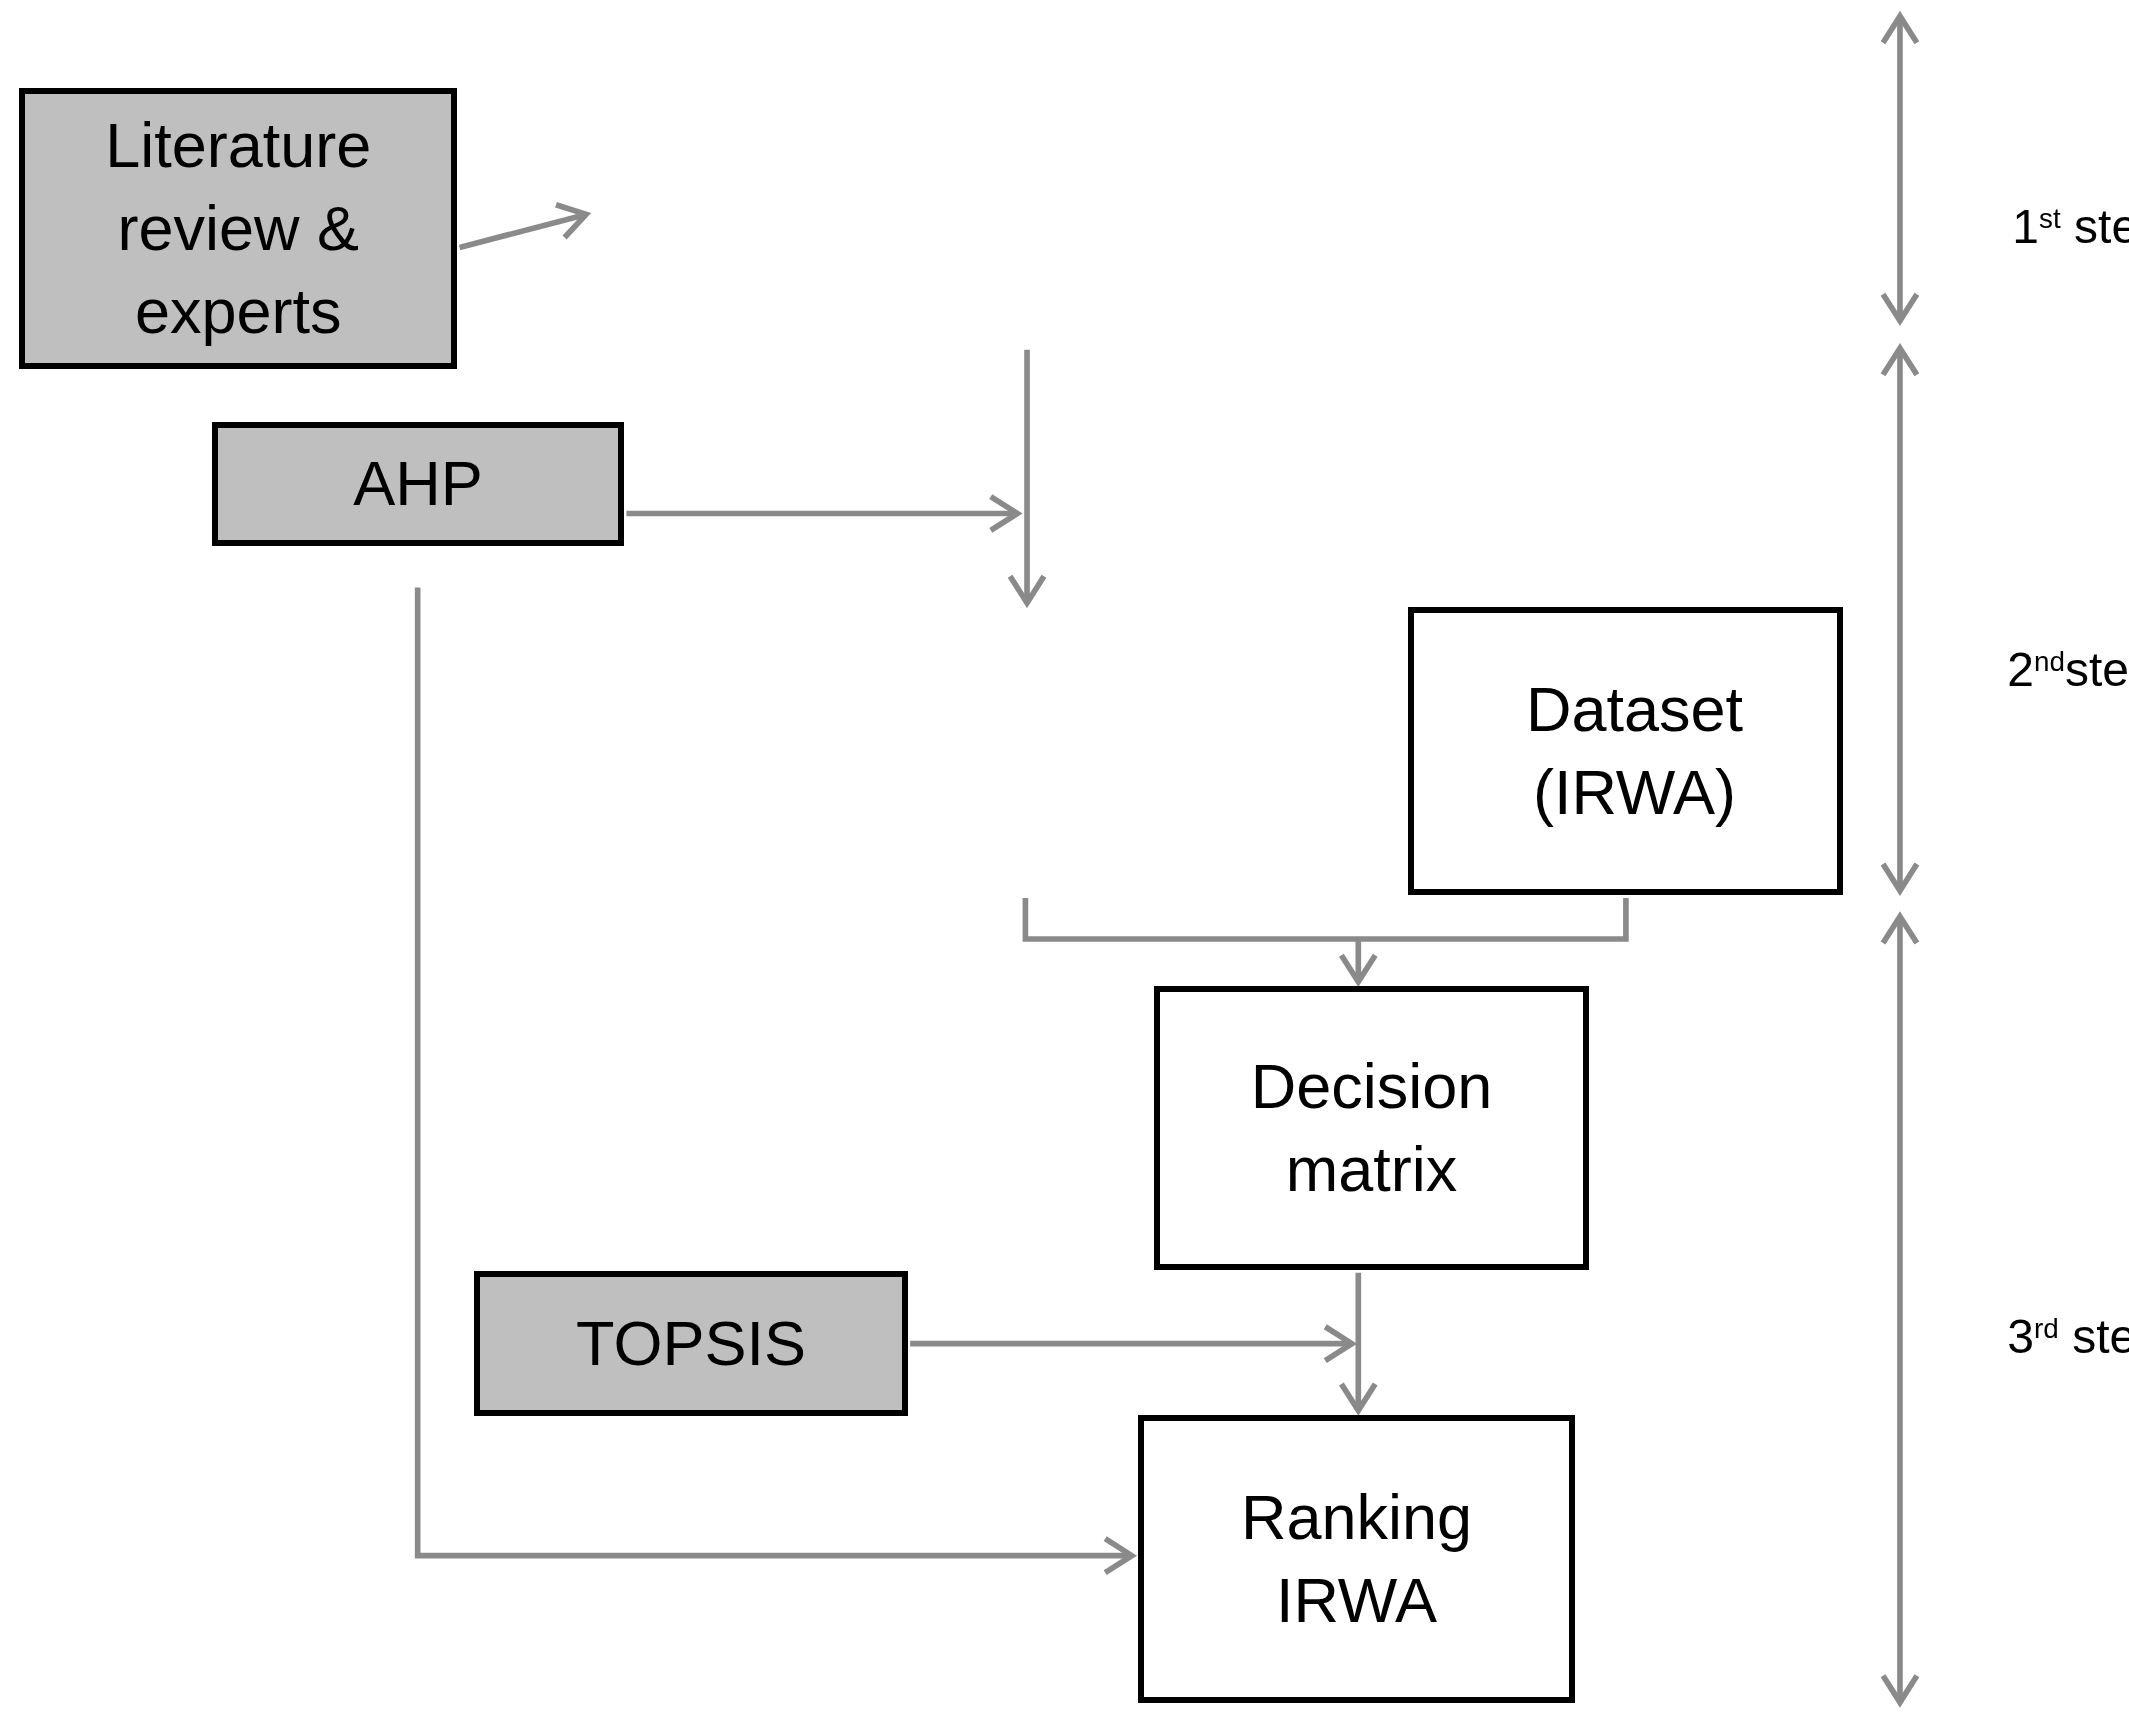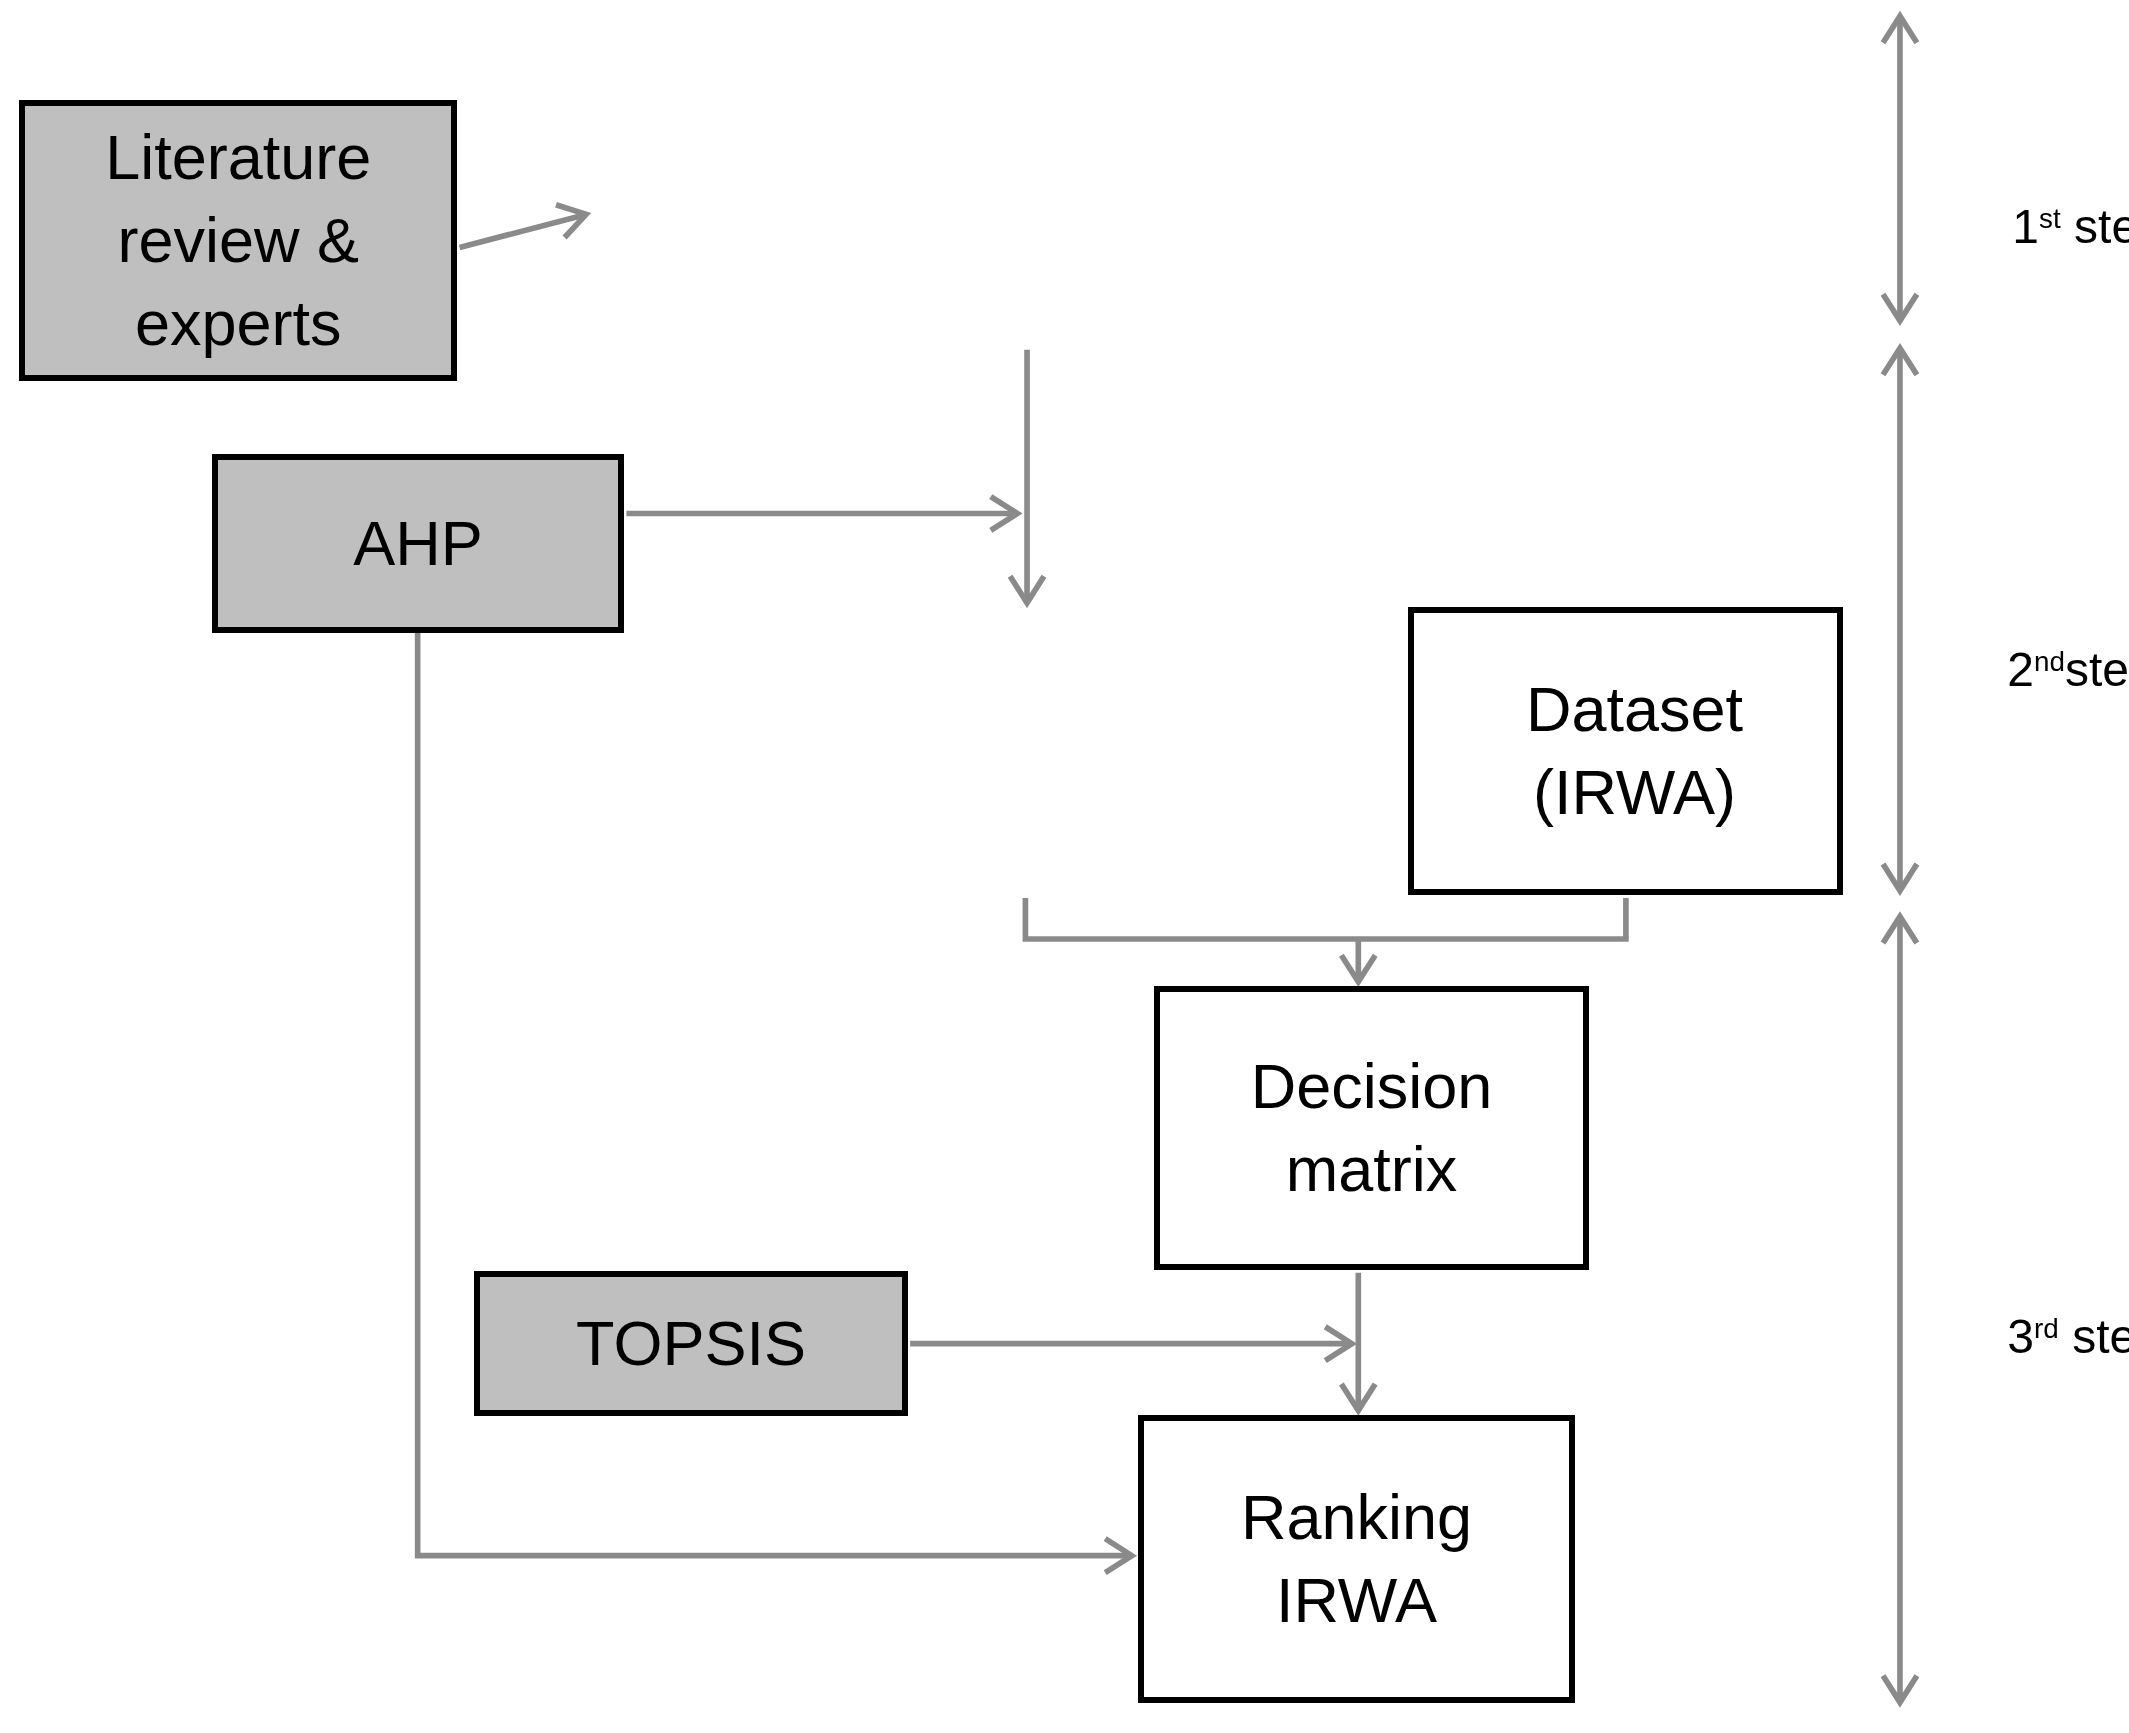--- a/index.html
+++ b/index.html
@@ -104,28 +104,28 @@
       </g>
 
       <g>
         <path d="M2357,1137 L2357,2112"></path>
         <path d="M2336,1170 L2357,1137 L2378,1170"></path>
         <path d="M2336,2079 L2357,2112 L2378,2079"></path>
       </g>
     </g>
   </svg>
 
-  <div class="box gray" style="left:19.3px;top:100px;width:438px;height:281px;">
+  <div class="box gray" style="left:19.3px;top:88px;width:438px;height:281px;">
     <span>Literature
 review &amp;
 experts</span>
   </div>
 
 
-  <div class="box gray" style="left:212px;top:454px;width:412px;height:179px;">
+  <div class="box gray" style="left:212px;top:422px;width:412px;height:124px;">
     <span>AHP</span>
   </div>
 
 
   <div class="box white" style="left:1408px;top:607px;width:435px;height:288px;padding-left:18px;">
     <span>Dataset
 (IRWA)</span>
   </div>
 
   <div class="box white" style="left:1141px;top:986px;width:435px;height:284px;margin-left:13px;">

